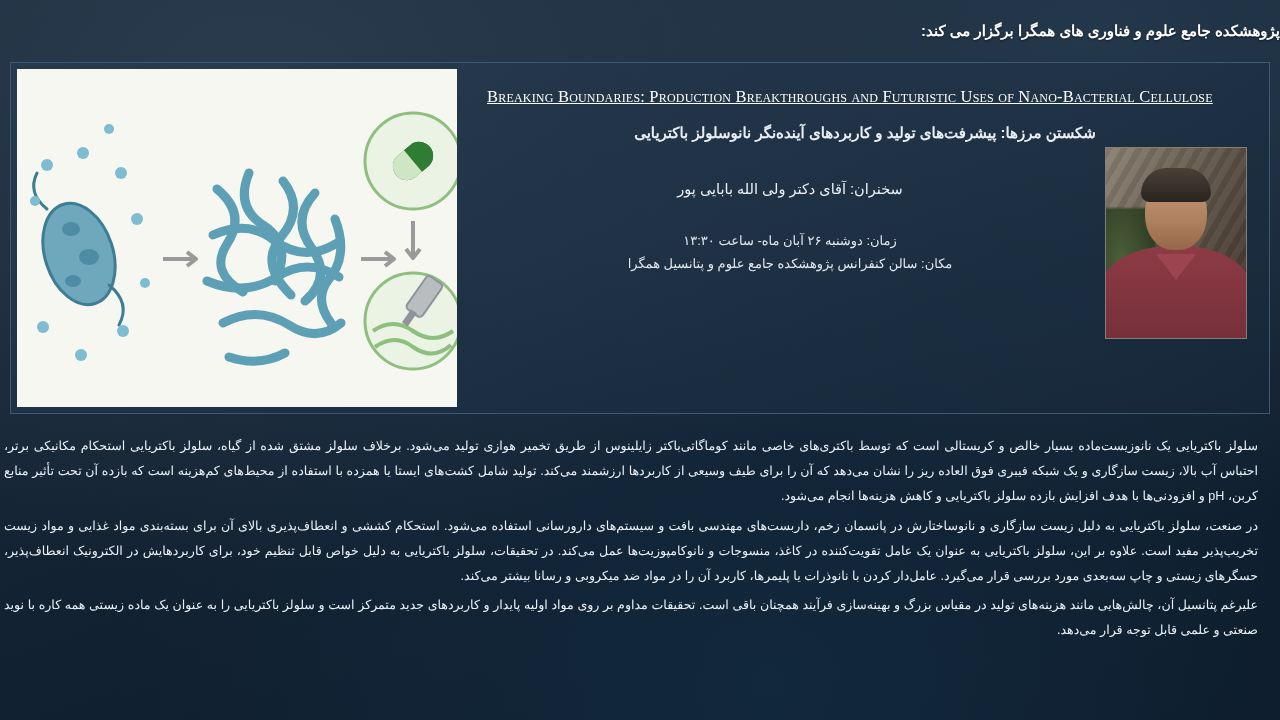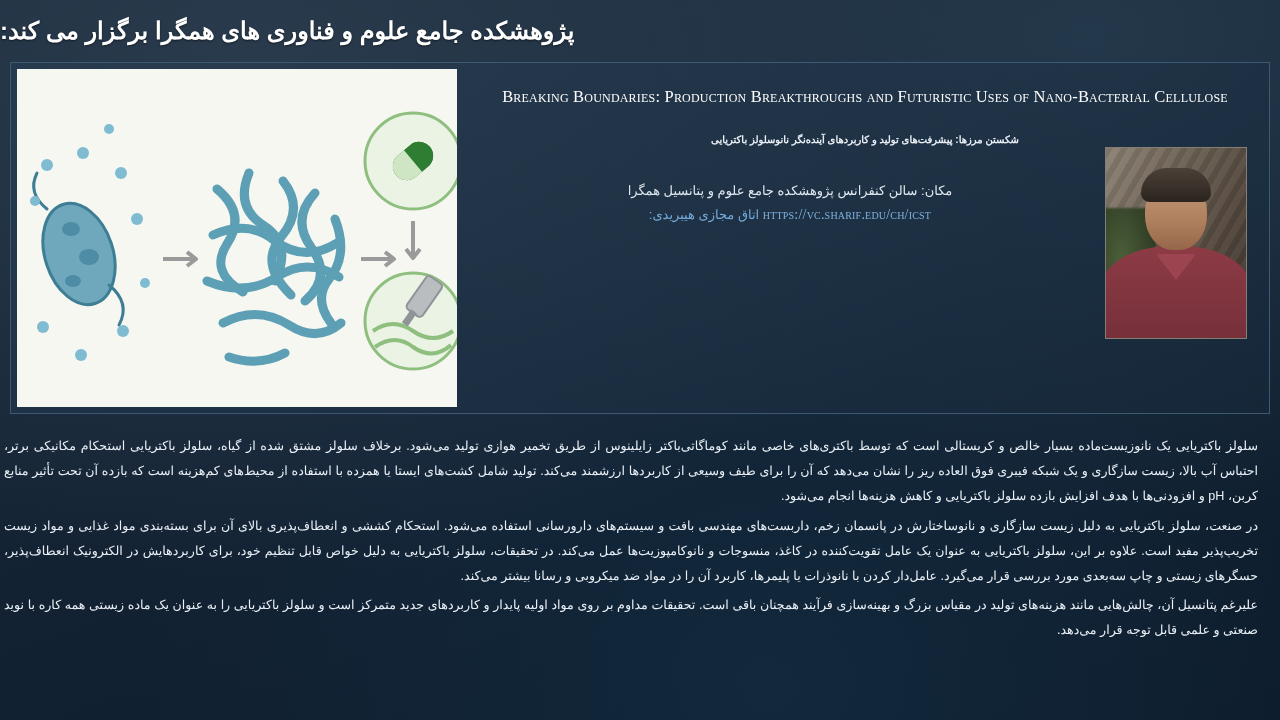--- a/index.html
+++ b/index.html
@@ -24,23 +24,23 @@
       linear-gradient(160deg, #1b2c3d 0%, #142334 45%, #0c1a29 100%);
     display: flex;
     flex-direction: column;
   }
   
   .header {
     height: 62px;
     min-height: 62px;
     display: flex;
     align-items: center;
-    justify-content: flex-end;
+    justify-content: flex-start;
     color: #ffffff;
-    font-size: 24px;
+    font-size: 15px;
     font-weight: bold;
     letter-spacing: .3px;
     text-shadow: 0 1px 2px rgba(0,0,0,.5);
   }
   
   .top-card {
     margin: 0 10px;
     height: 352px;
     min-height: 352px;
     display: flex;
@@ -55,29 +55,30 @@
     position: relative;
     padding: 8px 14px 8px 14px;
     box-sizing: border-box;
   }
   .title-en {
     color: #ffffff;
     font-family: "Liberation Serif", serif;
     font-variant: small-caps;
     font-size: 16.5px;
     line-height: 1.5;
-    text-align: center;
+    text-align: left;
     letter-spacing: .2px;
     margin: 8px 6px 0 6px;
+    text-decoration: underline;
   }
   .title-fa {
     color: #e9eef4;
-    font-size: 10px;
+    font-size: 15px;
     text-align: center;
-    margin-top: 24px;
+    margin-top: 14px;
     font-weight: bold;
   }
   .speaker-block {
     margin-top: 34px;
     text-align: center;
     color: #eef2f7;
     font-size: 14.5px;
     line-height: 1.85;
     padding-right: 150px;
   }
@@ -205,28 +206,26 @@
   </div>
 
   <div class="top-card">
 
     <div class="info-pane">
 
       <div class="title-en">Breaking Boundaries: Production Breakthroughs and Futuristic Uses of Nano-Bacterial Cellulose</div>
       <div class="title-fa">شکستن مرزها: پیشرفت‌های تولید و کاربردهای آینده‌نگر نانوسلولز باکتریایی</div>
 
       <div class="speaker-block">
+        <div>سخنران: آقای دکتر ولی الله بابایی پور</div>
       </div>
 
       <div class="when-block">
+        <div>زمان: دوشنبه ۲۶ آبان ماه- ساعت ۱۳:۳۰</div>
         <div>مکان: سالن کنفرانس پژوهشکده جامع علوم و پتانسیل همگرا</div>
-        <div class="link-line">
-          <a class="link-url" href="#">https://vc.sharif.edu/ch/icst</a>
-          <span>اتاق مجازی هیبریدی:</span>
-        </div>
       </div>
 
       <div class="portrait">
         <div class="rock"></div>
         <div class="greenery"></div>
         <div class="body"></div>
         <div class="head"></div>
         <div class="hair"></div>
         <div class="collar"></div>
       </div>

